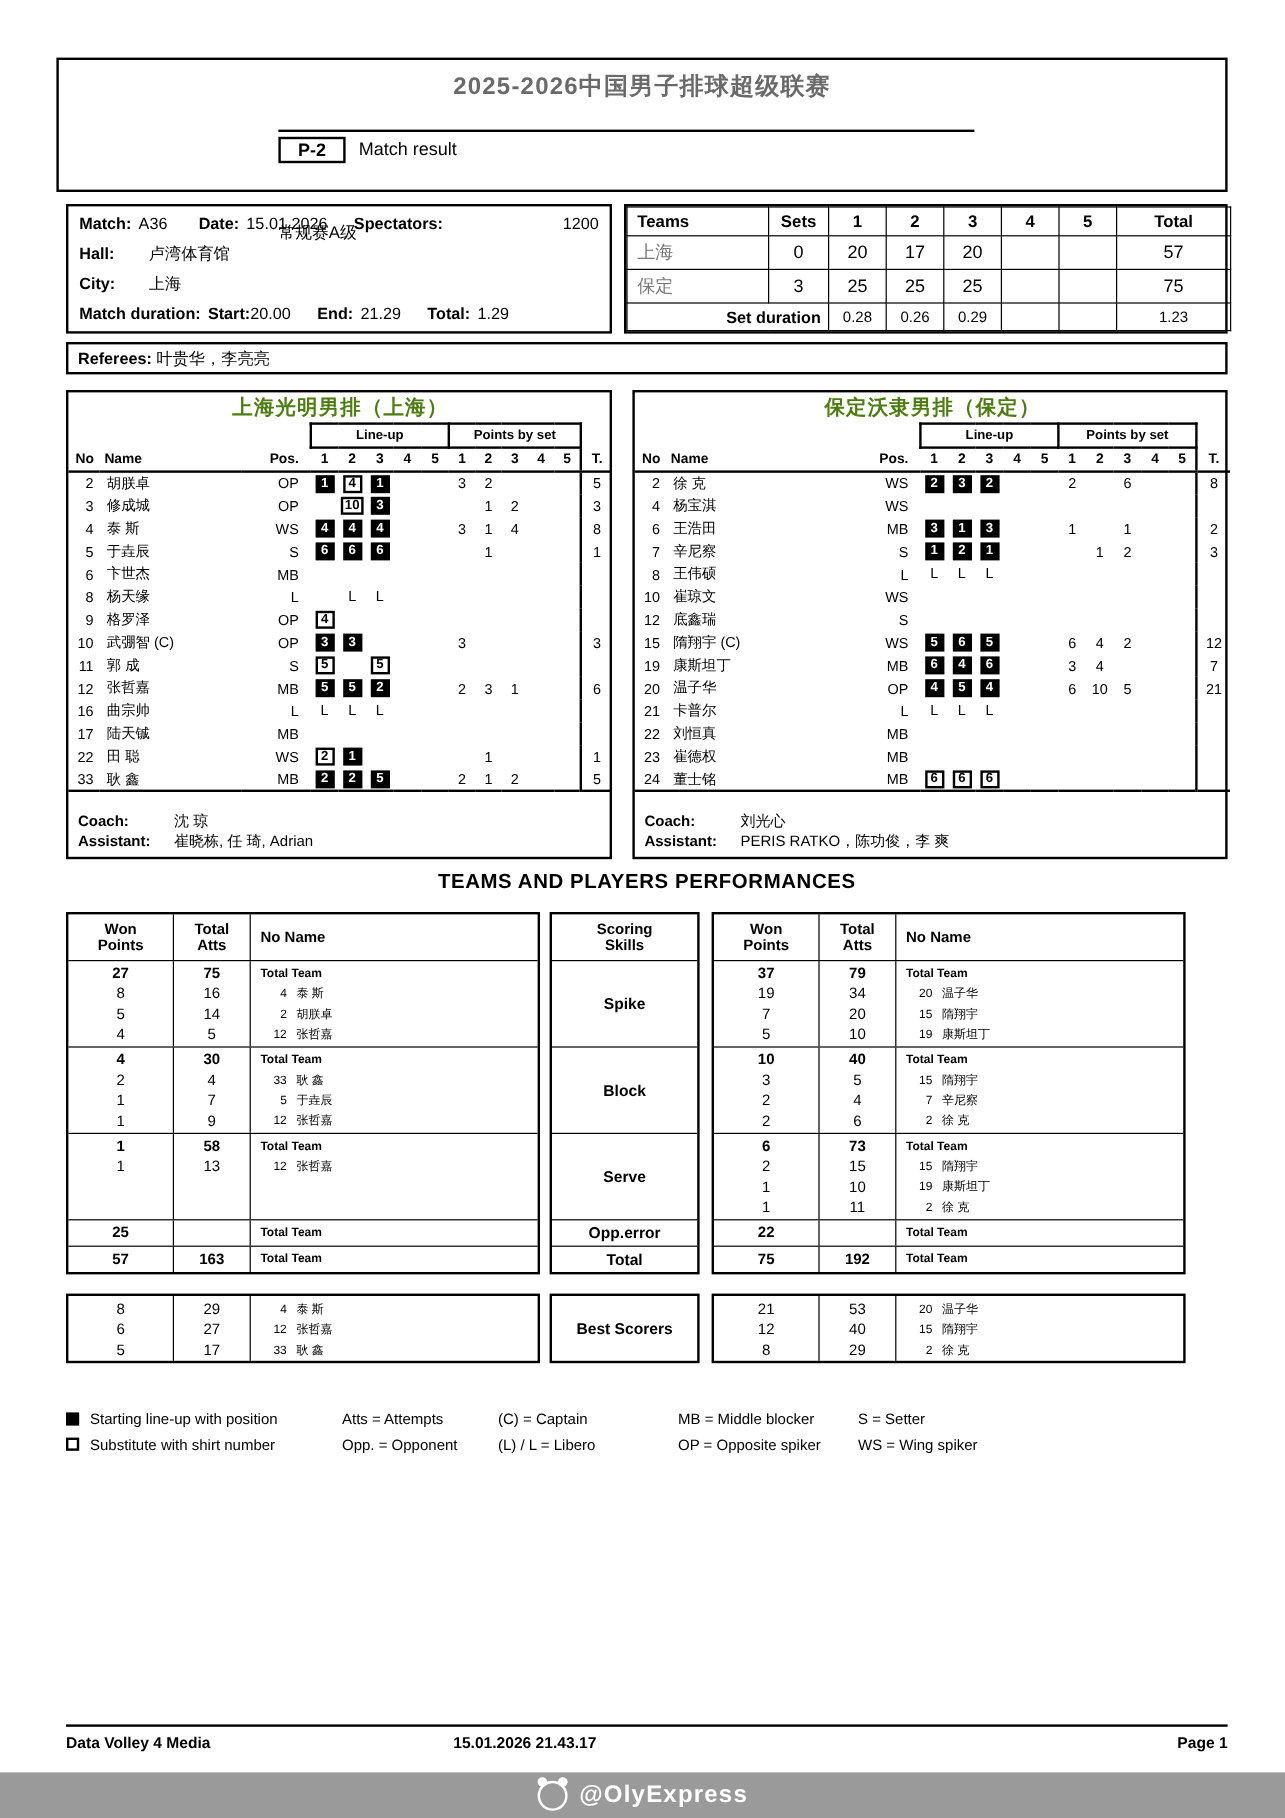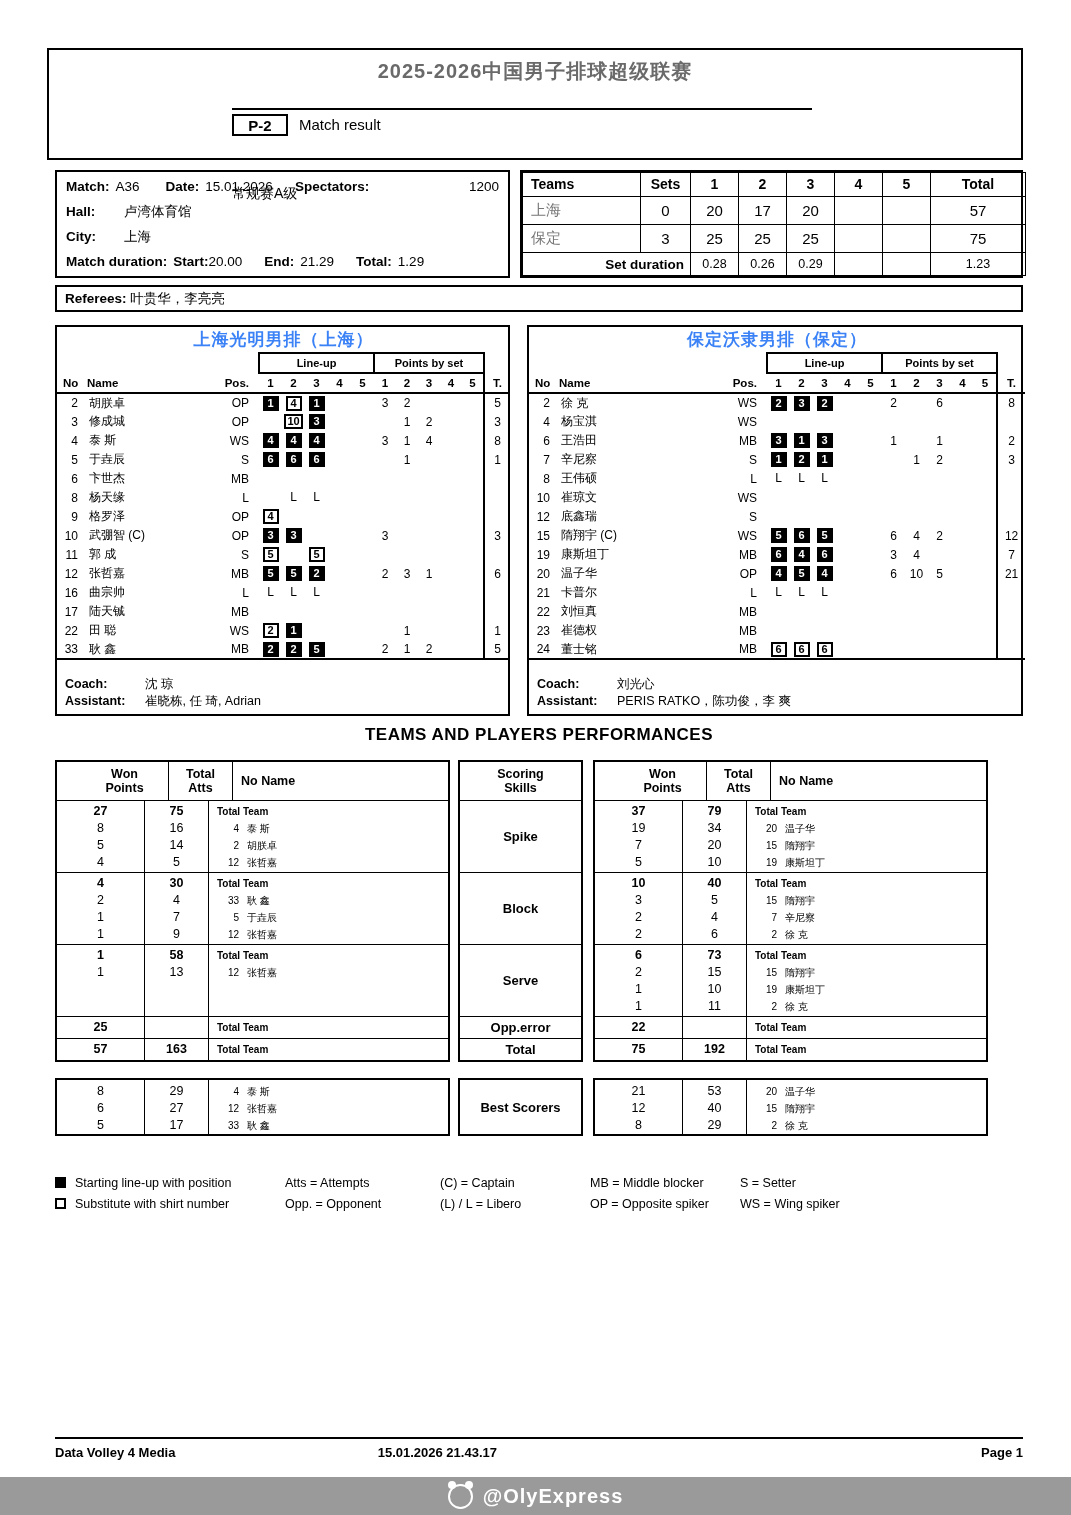--- a/index.html
+++ b/index.html
@@ -40,21 +40,21 @@
 
   
   .ref-box { left:55px; top:285px; width:968px; height:27px; border:2px solid #000;
              font-size:13.5px; line-height:23px; padding-left:8px; }
 
   
   .team-box { border:2px solid #000; }
   .team-box.tb-left  { left:55px;  top:325px; width:455px; }
   .team-box.tb-right { left:527px; top:325px; width:496px; }
   .team-table { border-collapse:collapse; width:100%; table-layout:fixed; }
-  .team-title { height:26px; text-align:center; font-size:17px; font-weight:bold; color:#3b82f6; letter-spacing:1px; }
+  .team-title { height:26px; text-align:center; font-size:17px; font-weight:bold; color:#4d7c0f; letter-spacing:1px; }
   .band1 th { height:20px; font-size:11px; font-weight:bold; }
   .band1 .grp { border:2px solid #000; }
   .band2 th { height:20px; font-size:11.5px; font-weight:bold; border-bottom:2px solid #000; }
   .h-no { text-align:left; padding-left:6px; }
   .h-name { text-align:left; padding-left:4px; }
   .h-pos { text-align:right; padding-right:10px;margin-top:21px; }
   .h-c { text-align:center; }
   .h-t { text-align:center; border-left:2px solid #000; }
   .prow td { height:19px; font-size:12px; }
   .c-no { text-align:right; padding-right:5px; }
@@ -70,21 +70,21 @@
   .lu.t-l { font-weight:normal; font-size:12px; }
   .coach-sec td { height:19px; font-size:12.5px; padding-left:8px; white-space:nowrap; }
   .coach-sec .first td { border-top:2px solid #000; padding-top:16px; }
   .coach-label { display:inline-block; width:80px; font-weight:bold; }
   .coach-sec .last td { padding-bottom:4px; }
 
   
   .perf-title { left:55px; top:725px; width:968px; text-align:center; font-size:17px; font-weight:bold; letter-spacing:0.5px; }
   .perf-box { border:2px solid #000; width:395px; }
   .pb-left { left:55px; top:760px; } .pb-right { left:593px; top:760px; }
-  .pheader { display:flex; height:38px;padding-left:24px; }
+  .pheader { display:flex; height:38px; }
   .phc { display:flex; align-items:center; justify-content:center; font-weight:bold; font-size:12.5px;
          text-align:center; border-right:1px solid #000; }
   .phc:last-child { border-right:0; }
   .phc.wp { width:88px; } .phc.ta { width:64px; } .phc.nn { flex:1; justify-content:flex-start; padding-left:8px; }
   .phc .wrap2 { display:inline-block; width:46px; }
   .psec { display:flex; border-top:1px solid #000; }
   .pcol { border-right:1px solid #000; padding-top:2px; }
   .pcol:last-child { border-right:0; }
   .pcol.wp { width:88px; text-align:center; }
   .pcol.ta { width:64px; text-align:center; }
@@ -107,21 +107,21 @@
   .bb-left { left:55px; top:1078px; width:395px; }
   .bb-mid  { left:458px; top:1078px; width:125px; display:flex; align-items:center; justify-content:center;
              font-weight:bold; font-size:13px; }
   .bb-right{ left:593px; top:1078px; width:395px; }
   .best-box .psec { border-top:0; height:100%; }
   .best-box .pcol { padding-top:3px; }
 
   
   .legend { left:55px; top:1172px; width:968px; }
   .lrow { display:flex; height:21px; align-items:center; font-size:12.5px; }
-  .lc1 { width:230px; } .lc2 { width:130px; } .lc3 { width:150px;margin-left:25px; } .lc4 { width:150px; } .lc5 { flex:1; }
+  .lc1 { width:230px; } .lc2 { width:130px; } .lc3 { width:150px; } .lc4 { width:150px; } .lc5 { flex:1; }
   .sq { display:inline-block; width:11px; height:11px; margin-right:9px; vertical-align:-1px; }
   .sq.filled { background:#000; }
   .sq.open { border:2px solid #000; }
 
   
   .footer { left:55px; top:1437px; width:968px; border-top:2px solid #000; display:flex;
             padding-top:6px; font-weight:bold; font-size:13px; }
   .footer .fl { flex:1; text-align:left; }
   .footer .fc { flex:1; text-align:left; }
   .footer .fr { flex:1; text-align:right; }

